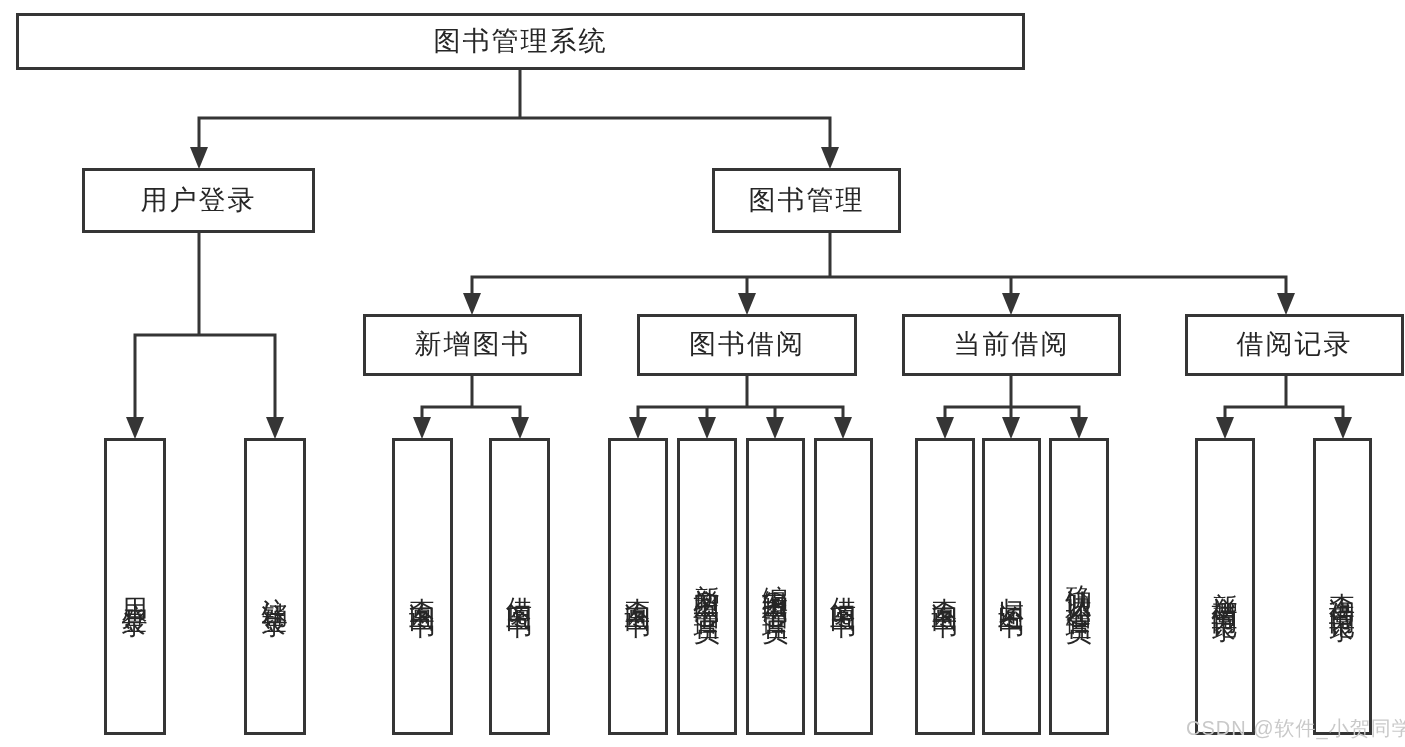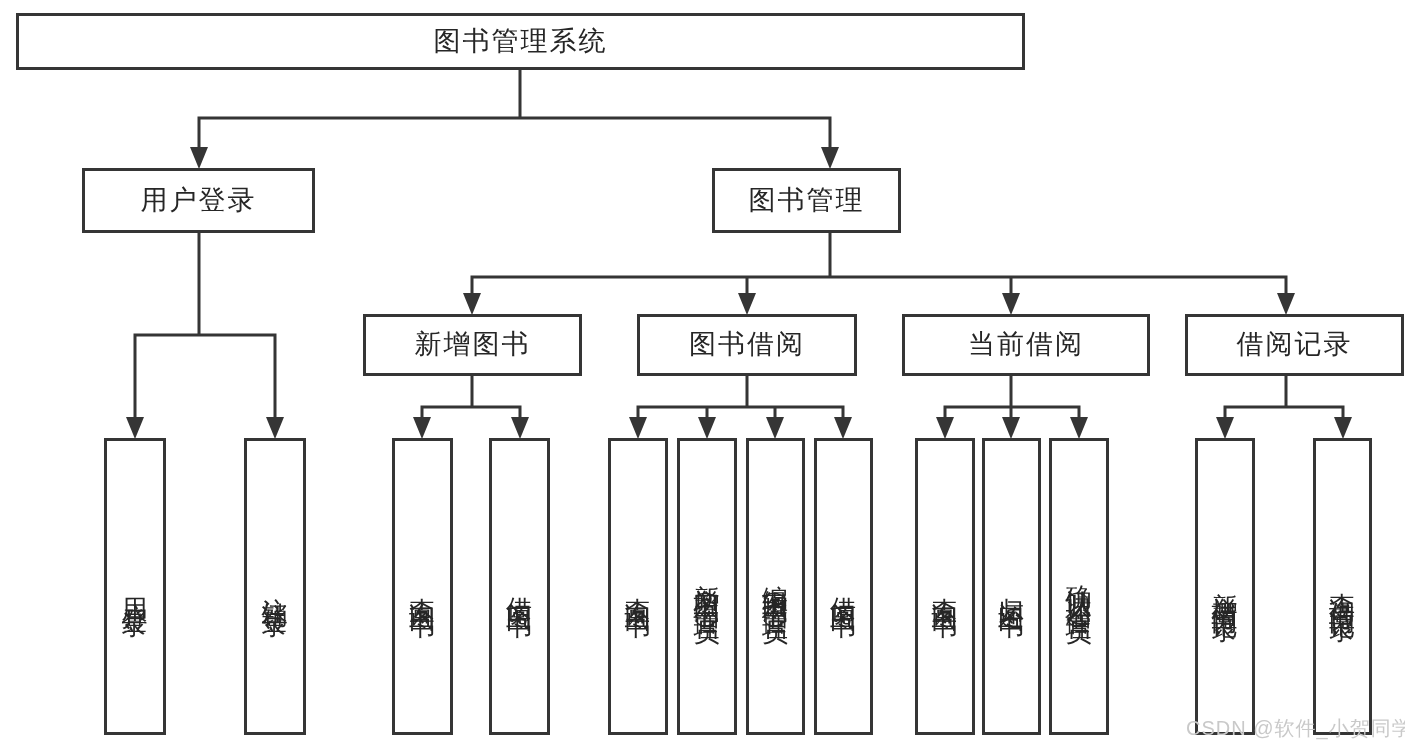--- a/index.html
+++ b/index.html
@@ -43,21 +43,21 @@
     letter-spacing: 5px;
     line-height: 1;
     padding: 6px 0;
   }
   
   .n-root  { left: 16px;  top: 13px;  width: 1009px; height: 57px; }
   .n-ul    { left: 82px;  top: 168px; width: 233px;  height: 65px; }
   .n-bm    { left: 712px; top: 168px; width: 189px;  height: 65px; }
   .n-rec   { left: 363px; top: 314px; width: 219px;  height: 62px; }
   .n-bb    { left: 637px; top: 314px; width: 220px;  height: 62px; }
-  .n-cb    { left: 902px; top: 314px; width: 248px;  height: 62px; }
+  .n-cb    { left: 902px; top: 314px; width: 219px;  height: 62px; }
   .n-br    { left: 1177px;top: 314px; width: 219px;  height: 62px; margin-left: 8px; }
   
   .l1  { left: 104px;  top: 438px; width: 62px; height: 297px; }
   .l2  { left: 244px;  top: 438px; width: 62px; height: 297px; }
   .l3  { left: 392px;  top: 438px; width: 61px; height: 297px; }
   .l4  { left: 489px;  top: 438px; width: 61px; height: 297px; }
   .l5  { left: 608px;  top: 438px; width: 60px; height: 297px; }
   .l6  { left: 677px;  top: 438px; width: 60px; height: 297px; }
   .l7  { left: 746px;  top: 438px; width: 59px; height: 297px; }
   .l8  { left: 814px;  top: 438px; width: 59px; height: 297px; }

